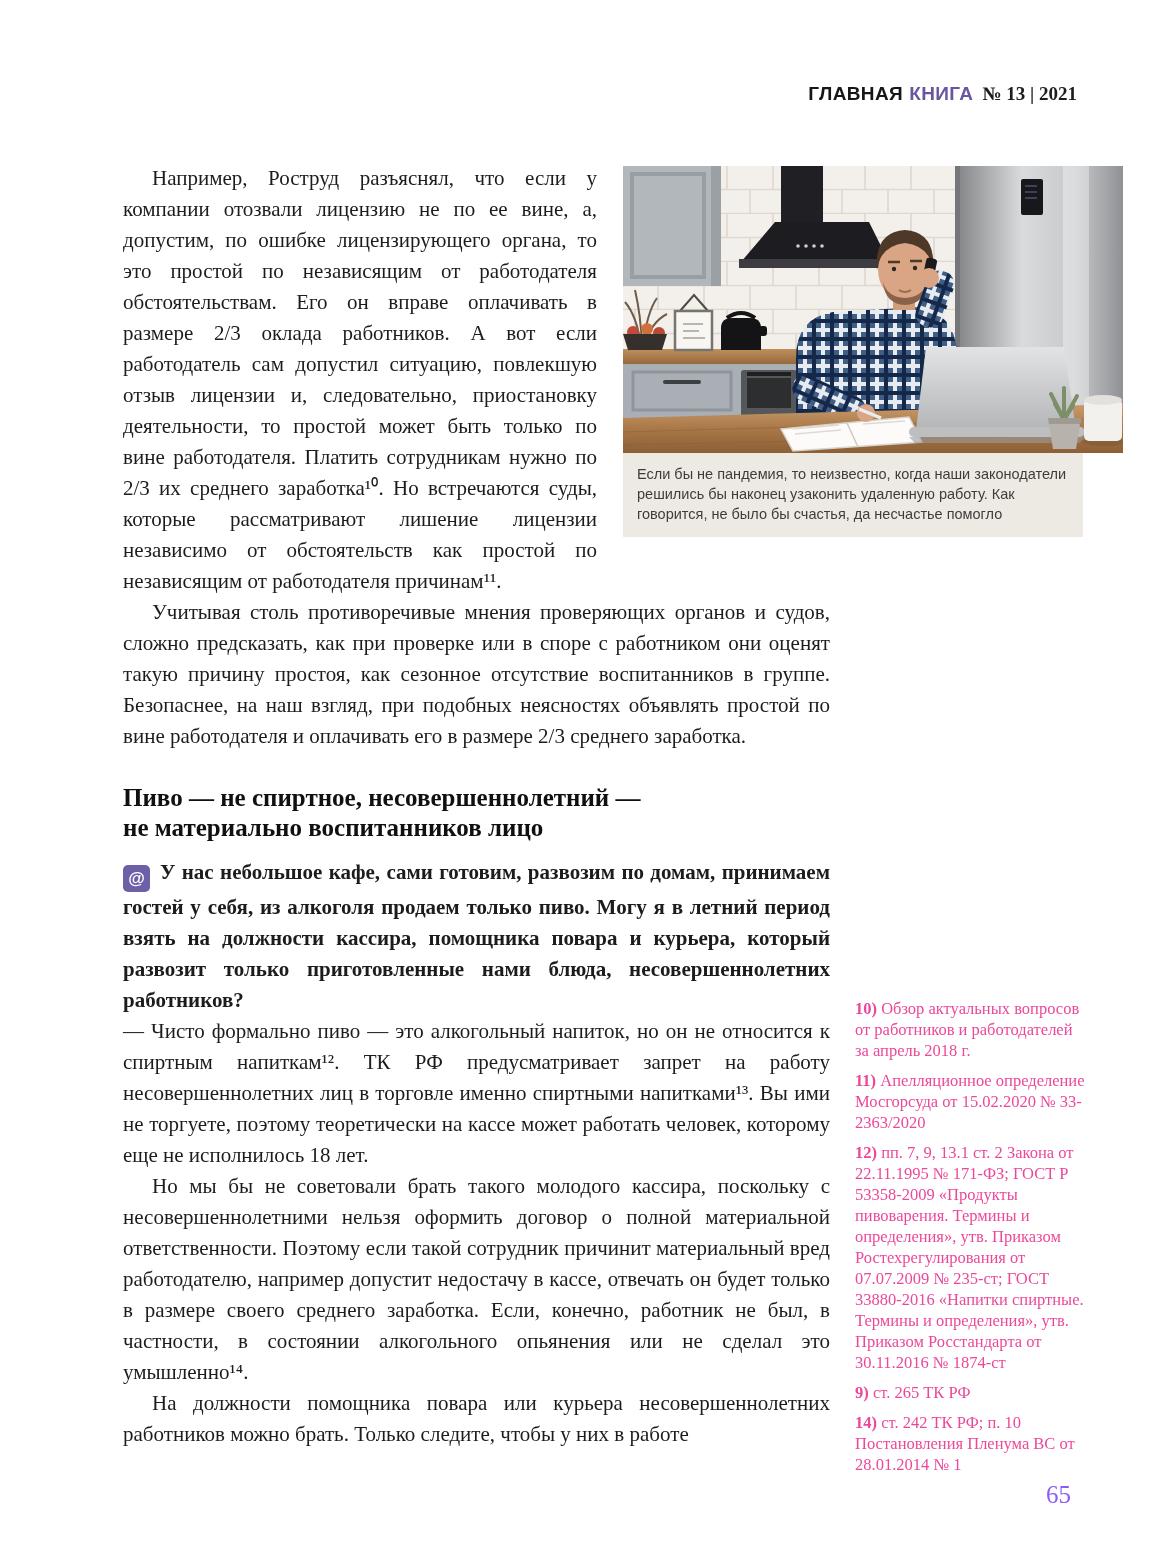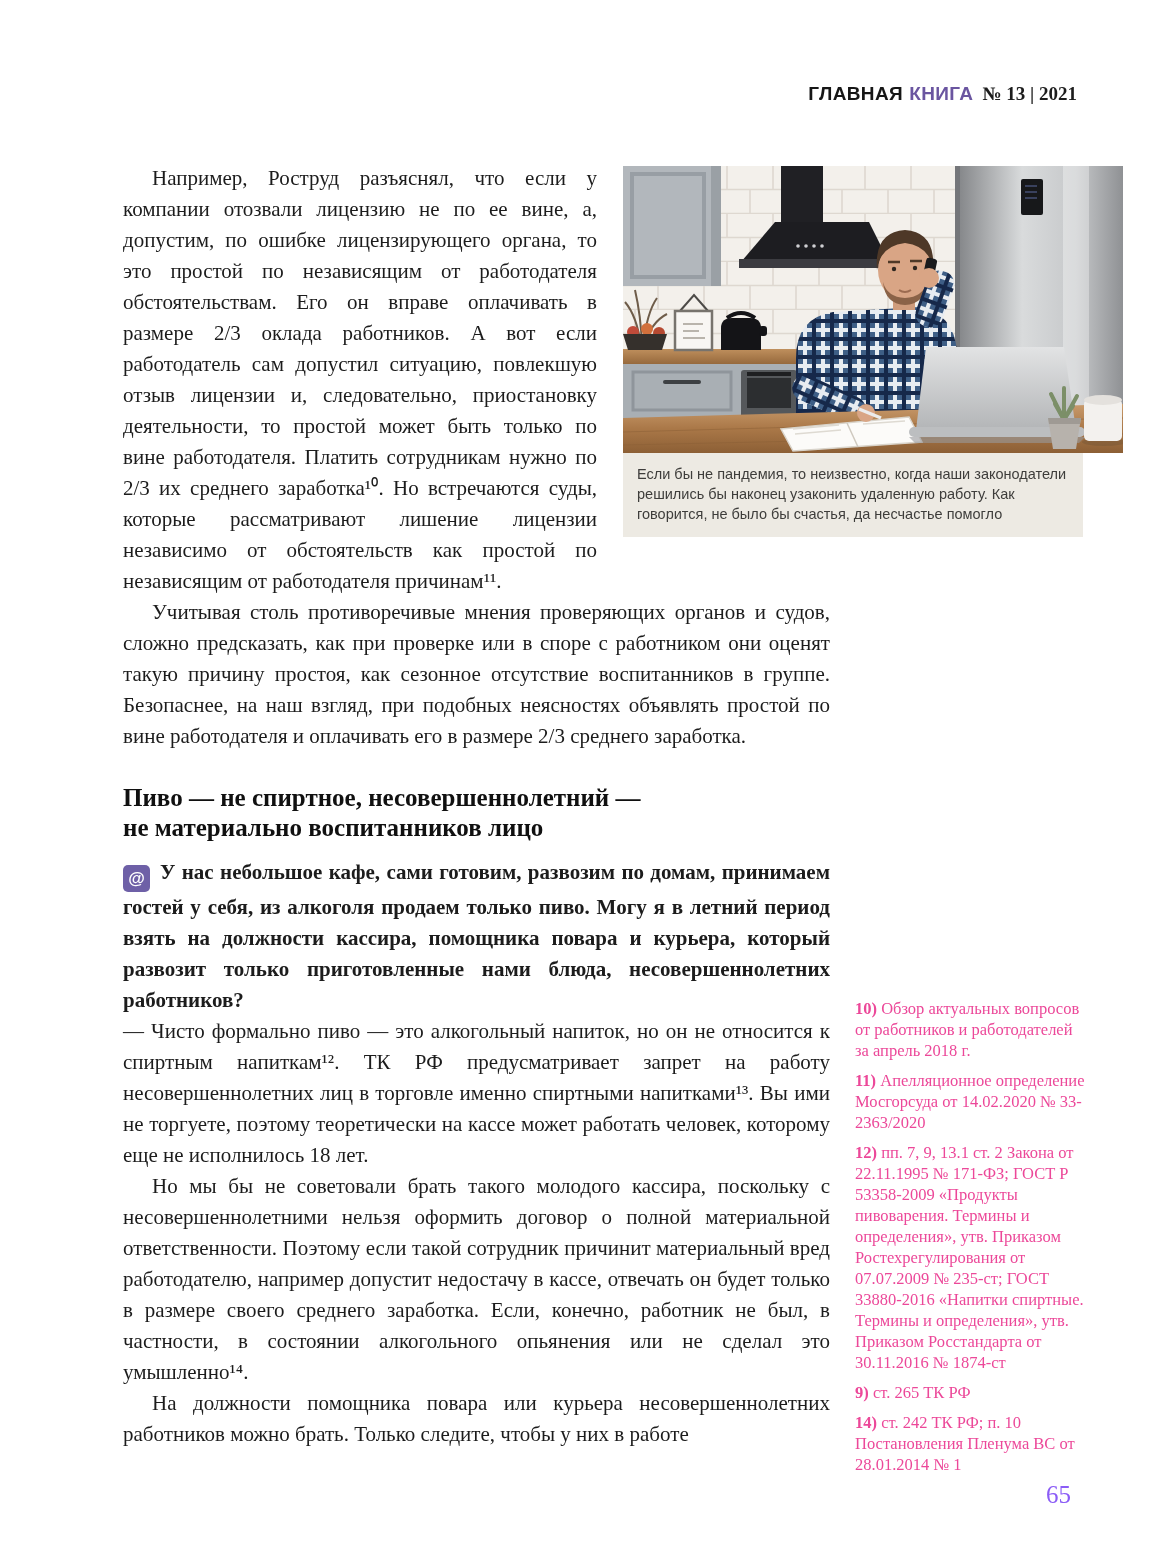--- a/index.html
+++ b/index.html
@@ -223,20 +223,20 @@
       <span class="at-badge">@</span><span>У нас небольшое кафе, сами готовим, развозим по домам, принимаем гостей у себя, из алкоголя продаем только пиво. Могу я в летний период взять на должности кассира, помощника повара и курьера, который развозит только приготовленные нами блюда, несовершеннолетних работников?</span>
     </div>
 
     <p class="body">— Чисто формально пиво — это алкогольный напиток, но он не относится к спиртным напиткам¹². ТК РФ предусматривает запрет на работу несовершеннолетних лиц в торговле именно спиртными напитками¹³. Вы ими не торгуете, поэтому теоретически на кассе может работать человек, которому еще не исполнилось 18 лет.</p>
     <p class="body indent">Но мы бы не советовали брать такого молодого кассира, поскольку с несовершеннолетними нельзя оформить договор о полной материальной ответственности. Поэтому если такой сотрудник причинит материальный вред работодателю, например допустит недостачу в кассе, отвечать он будет только в размере своего среднего заработка. Если, конечно, работник не был, в частности, в состоянии алкогольного опьянения или не сделал это умышленно¹⁴.</p>
     <p class="body indent">На должности помощника повара или курьера несовершеннолетних работников можно брать. Только следите, чтобы у них в работе</p>
   </main>
 
   <aside class="footnotes">
     <div class="fn"><b>10)</b> <span>Обзор актуальных вопросов от работников и работодателей за апрель 2018 г.</span></div>
-    <div class="fn"><b>11)</b> <span>Апелляционное определение Мосгорсуда от 14.02.2020 № 33-2363/2020</span></div>
+    <div class="fn"><b>11)</b> <span>Апелляционное определение Мосгорсуда от 15.02.2020 № 33-2363/2020</span></div>
     <div class="fn"><b>12)</b> <span>пп. 7, 9, 13.1 ст. 2 Закона от 22.11.1995 № 171-ФЗ; ГОСТ Р 53358-2009 «Продукты пивоварения. Термины и определения», утв. Приказом Ростехрегулирования от 07.07.2009 № 235-ст; ГОСТ 33880-2016 «Напитки спиртные. Термины и определения», утв. Приказом Росстандарта от 30.11.2016 № 1874-ст</span></div>
     <div class="fn"><b>9)</b> <span>ст. 265 ТК РФ</span></div>
     <div class="fn"><b>14)</b> <span>ст. 242 ТК РФ; п. 10 Постановления Пленума ВС от 28.01.2014 № 1</span></div>
   </aside>
 
   <div class="page-number">65</div>
 </div>
 
 </body></html>

